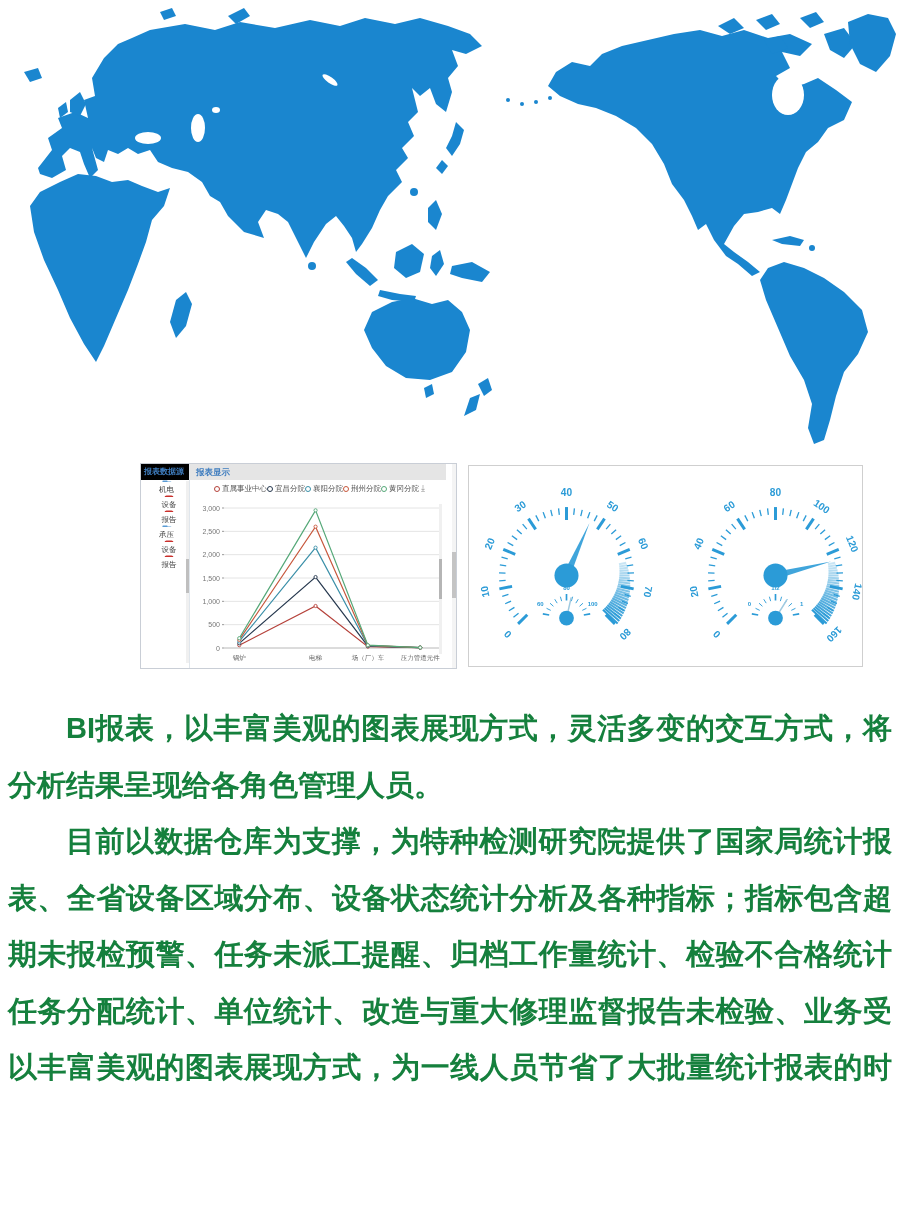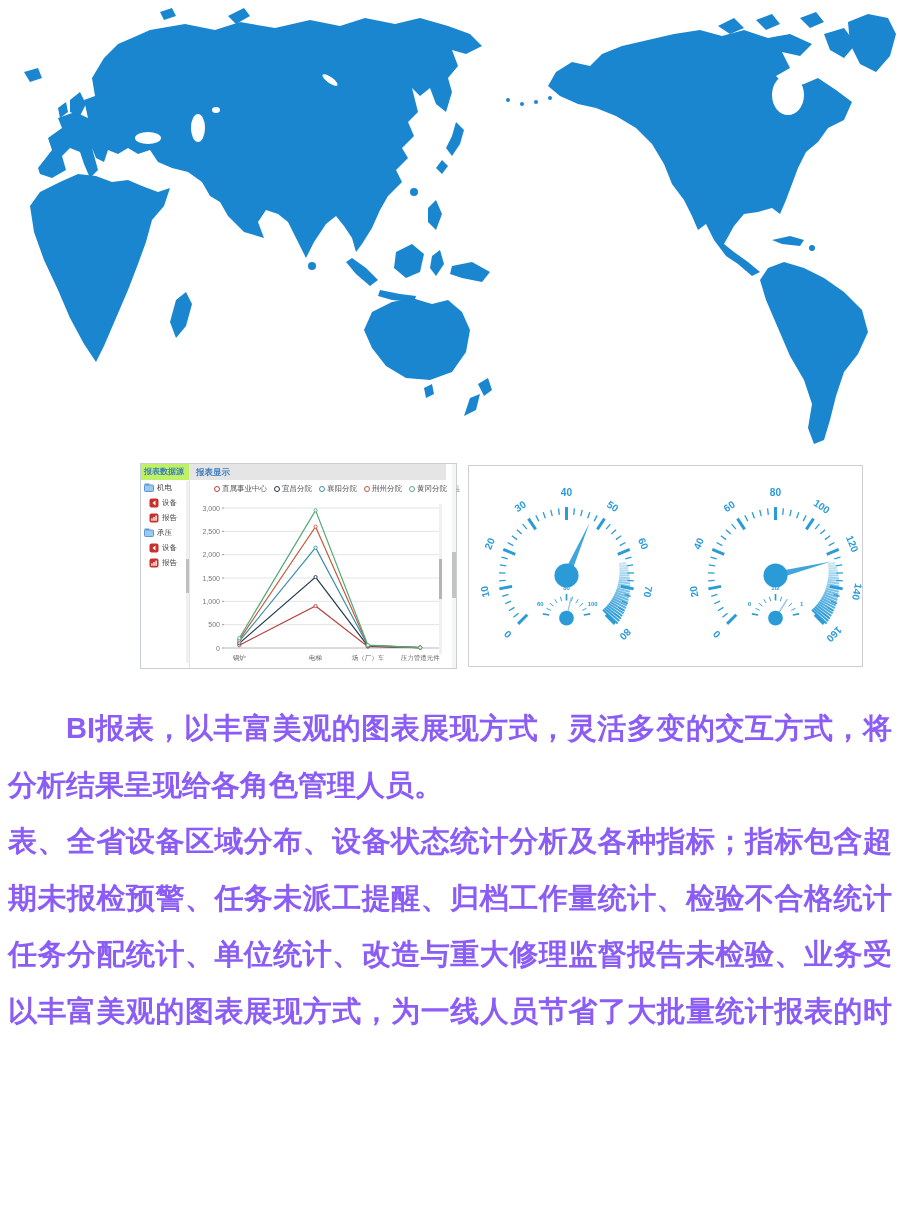--- a/index.html
+++ b/index.html
@@ -7,43 +7,43 @@
        font-family:"Liberation Sans", sans-serif;}
   
   .map-wrap{position:absolute;left:0;top:0;width:900px;height:450px;}
   .map-wrap svg{display:block;}
   
   .panel{position:absolute;background:#fff;border:1px solid #c9ced6;box-sizing:border-box;}
   #left-panel{left:140px;top:463px;width:317px;height:206px;}
   #right-panel{left:468px;top:465px;width:395px;height:202px;border-color:#cfcfcf;}
   
   .sidebar{position:absolute;left:0;top:0;width:49px;height:100%;border-right:1px solid #e0e6ec;box-sizing:border-box;}
-  .sb-header{height:16px;background:#bef264;color:#3f7dbf;font-size:8px;font-weight:bold;
+  .sb-header{height:16px;background:#000000;color:#3f7dbf;font-size:8px;font-weight:bold;
              line-height:16px;padding-left:3px;white-space:nowrap;}
   .sb-row{display:flex;align-items:center;height:15px;font-size:7.5px;color:#444;gap:3px;}
-  .sb-row.group{padding-left:3px;}
-  .sb-row.child{padding-left:8px;}
+  .sb-row.group{padding-left:3px;flex-direction:column;}
+  .sb-row.child{padding-left:8px;flex-direction:column;}
   .sb-scroll{position:absolute;right:0;top:17px;width:3px;height:182px;background:#f0f0f0;}
   .sb-thumb{position:absolute;left:0;top:78px;width:3px;height:34px;background:#bfbfbf;}
   
   .main-zone{position:absolute;left:49px;top:0;right:10px;bottom:0;}
   .main-header{height:16px;background:#e5e5e5;color:#3f7dbf;font-size:8.5px;font-weight:bold;
                line-height:16px;padding-left:6px;}
-  .legend-row{display:flex;align-items:center;gap:7px;height:17px;padding-left:24px;font-size:7.5px;color:#555;}
+  .legend-row{display:flex;align-items:center;height:17px;padding-left:24px;font-size:7.5px;color:#555;}
   .legend-item{display:flex;align-items:center;gap:2px;white-space:nowrap;}
   .legend-dot{width:6px;height:6px;border-radius:50%;border:1.5px solid #999;box-sizing:border-box;background:#fff;}
   .dl-icon{color:#8a8a8a;font-size:9px;margin-left:2px;cursor:pointer;}
   .chart-scroll{position:absolute;right:4px;top:40px;width:3px;height:150px;background:#f0f0f0;}
   .chart-thumb{position:absolute;left:0;top:55px;width:3px;height:40px;background:#b5b5b5;}
   .panel-scroll{position:absolute;right:0;top:0;width:4px;height:100%;background:#f4f4f4;}
   .panel-thumb{position:absolute;left:0;top:88px;width:4px;height:46px;background:#c4c4c4;}
   
   .gauge-svg{position:absolute;}
   
-  .text-block{position:absolute;left:8px;top:700px;width:884px;color:#8b5cf6;}
+  .text-block{position:absolute;left:8px;top:700px;width:884px;color:#15803d;}
   .tl{font-size:29px;line-height:56.5px;font-weight:bold;text-align:justify;text-align-last:justify;
       white-space:normal;letter-spacing:0;}
   .tl.indent{text-indent:58px;}
   .tl.last{text-align-last:left;}
 </style>
 </head>
 <body>
 
 <div class="map-wrap">
 <svg width="900" height="450" viewBox="0 0 900 450" xmlns="http://www.w3.org/2000/svg">
@@ -454,18 +454,19 @@
       <circle cx="0" cy="0" r="13" fill="#2b9bd7"></circle>
     </svg>
 </div>
 
 <div class="text-block" id="text-block">
     <div>
       <div class="tl indent">BI报表，以丰富美观的图表展现方式，灵活多变的交互方式，将</div>
       <div class="tl last">分析结果呈现给各角色管理人员。</div>
     </div>
     <div>
+      <div class="tl indent">目前以数据仓库为支撑，为特种检测研究院提供了国家局统计报</div>
       <div class="tl">表、全省设备区域分布、设备状态统计分析及各种指标；指标包含超</div>
       <div class="tl">期未报检预警、任务未派工提醒、归档工作量统计、检验不合格统计</div>
       <div class="tl">任务分配统计、单位统计、改造与重大修理监督报告未检验、业务受</div>
       <div class="tl">以丰富美观的图表展现方式，为一线人员节省了大批量统计报表的时</div>
     </div>
   </div>
 
 </body></html>

